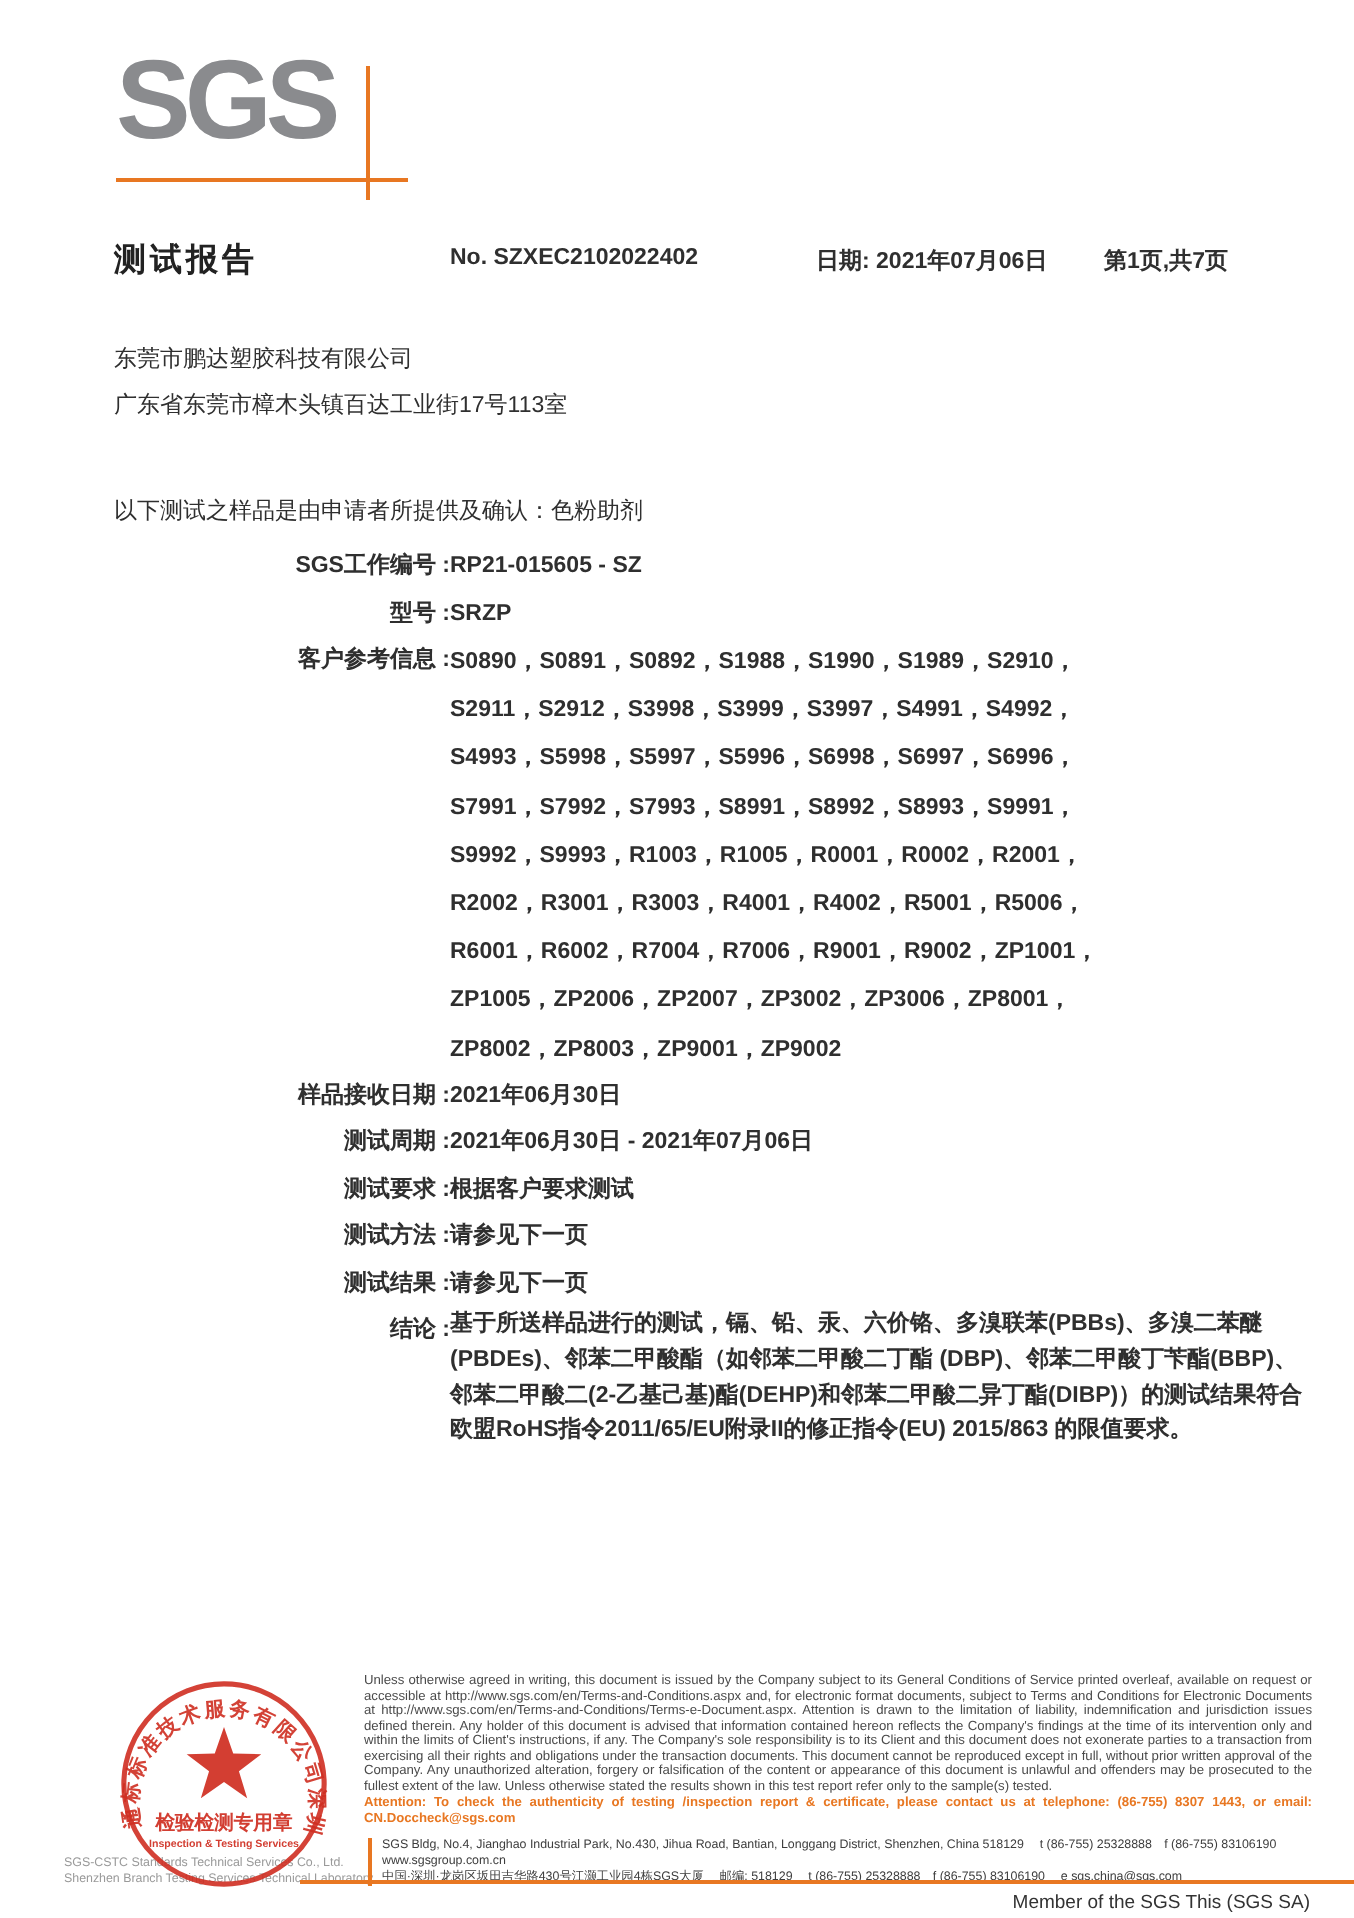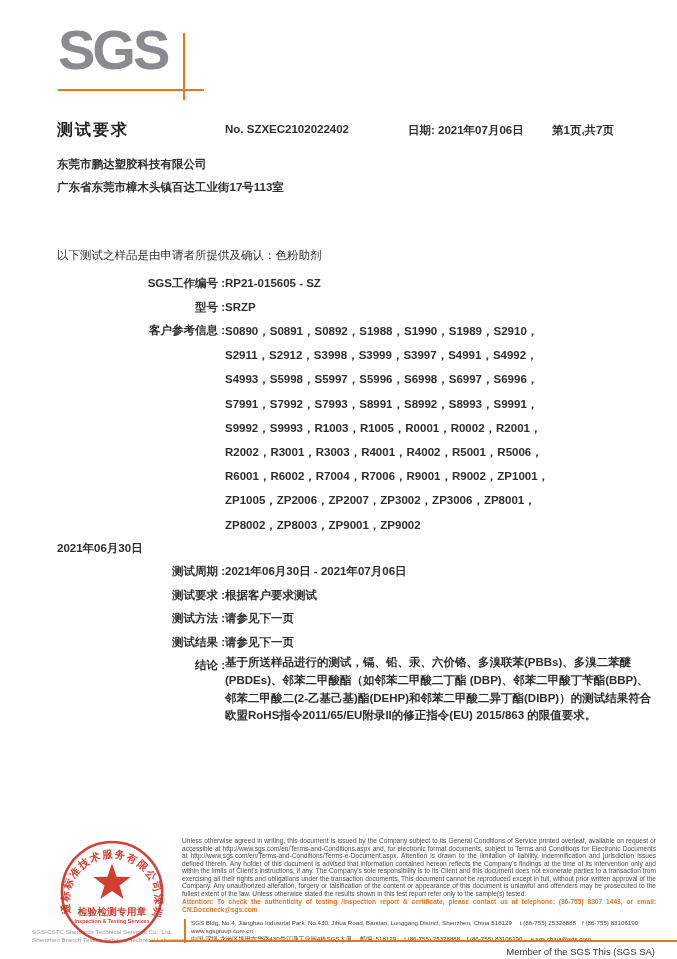--- a/index.html
+++ b/index.html
@@ -17,21 +17,21 @@
   }
   .logo-hline { position:absolute; left:58px; top:89px; width:146px; height:2px; background:#e87722; }
   .logo-vline { position:absolute; left:183px; top:33px; width:2px; height:67px; background:#e87722; }
 
   .title-row { position:absolute; left:0; top:120px; width:677px; height:20px; }
   .report-title { position:absolute; left:57px; top:0; font-size:16px; font-weight:bold; letter-spacing:2px; color:#222; }
   .report-no    { position:absolute; left:225px; top:3px; font-size:11.5px; font-weight:bold; }
   .report-date  { position:absolute; left:408px; top:3px; font-size:11.5px; font-weight:bold; }
   .report-page  { position:absolute; left:552px; top:3px; font-size:11.5px; font-weight:bold; }
 
-  .applicant { position:absolute; left:57px; top:153px; font-size:11.5px; font-weight:bold; line-height:23px; }
+  .applicant { position:absolute; left:57px; top:169px; font-size:11.5px; font-weight:normal; line-height:23px; }
 
   
   .intro { position:absolute; left:57px; top:248px; font-size:11.5px; font-weight:normal; }
 
   .fields { position:absolute; left:57px; top:272px; width:598px; font-size:11.5px; font-weight:bold; }
   .frow { display:flex; align-items:flex-start; }
   .flabel { width:168px; flex:0 0 168px; line-height:23.5px;text-align:right; }
   .fvalue { flex:1; line-height:23.5px; }
   .ref-lines div { line-height:24.2px; }
   .conclusion-text { line-height:17.6px; text-align:left; }
@@ -60,21 +60,21 @@
 </head>
 <body>
 
 <div class="page">
 
   <div class="logo-text">SGS</div>
   <div class="logo-hline"></div>
   <div class="logo-vline"></div>
 
   <div class="title-row">
-    <span class="report-title">测试要求</span>
+    <span class="report-title">测试报告</span>
     <span class="report-no">No. SZXEC2102022402</span>
     <span class="report-date">日期: 2021年07月06日</span>
     <span class="report-page">第1页,共7页</span>
   </div>
 
   <div class="applicant">
     <div>东莞市鹏达塑胶科技有限公司</div>
     <div>广东省东莞市樟木头镇百达工业街17号113室</div>
   </div>
 
@@ -97,20 +97,21 @@
           <div>S4993，S5998，S5997，S5996，S6998，S6997，S6996，</div>
           <div>S7991，S7992，S7993，S8991，S8992，S8993，S9991，</div>
           <div>S9992，S9993，R1003，R1005，R0001，R0002，R2001，</div>
           <div>R2002，R3001，R3003，R4001，R4002，R5001，R5006，</div>
           <div>R6001，R6002，R7004，R7006，R9001，R9002，ZP1001，</div>
           <div>ZP1005，ZP2006，ZP2007，ZP3002，ZP3006，ZP8001，</div>
           <div>ZP8002，ZP8003，ZP9001，ZP9002</div>
         </div>
     </div>
     <div class="frow">
+      <div class="flabel">样品接收日期 :</div>
       <div class="fvalue">2021年06月30日</div>
     </div>
     <div class="frow">
       <div class="flabel">测试周期 :</div>
       <div class="fvalue">2021年06月30日 - 2021年07月06日</div>
     </div>
     <div class="frow">
       <div class="flabel">测试要求 :</div>
       <div class="fvalue">根据客户要求测试</div>
     </div>

